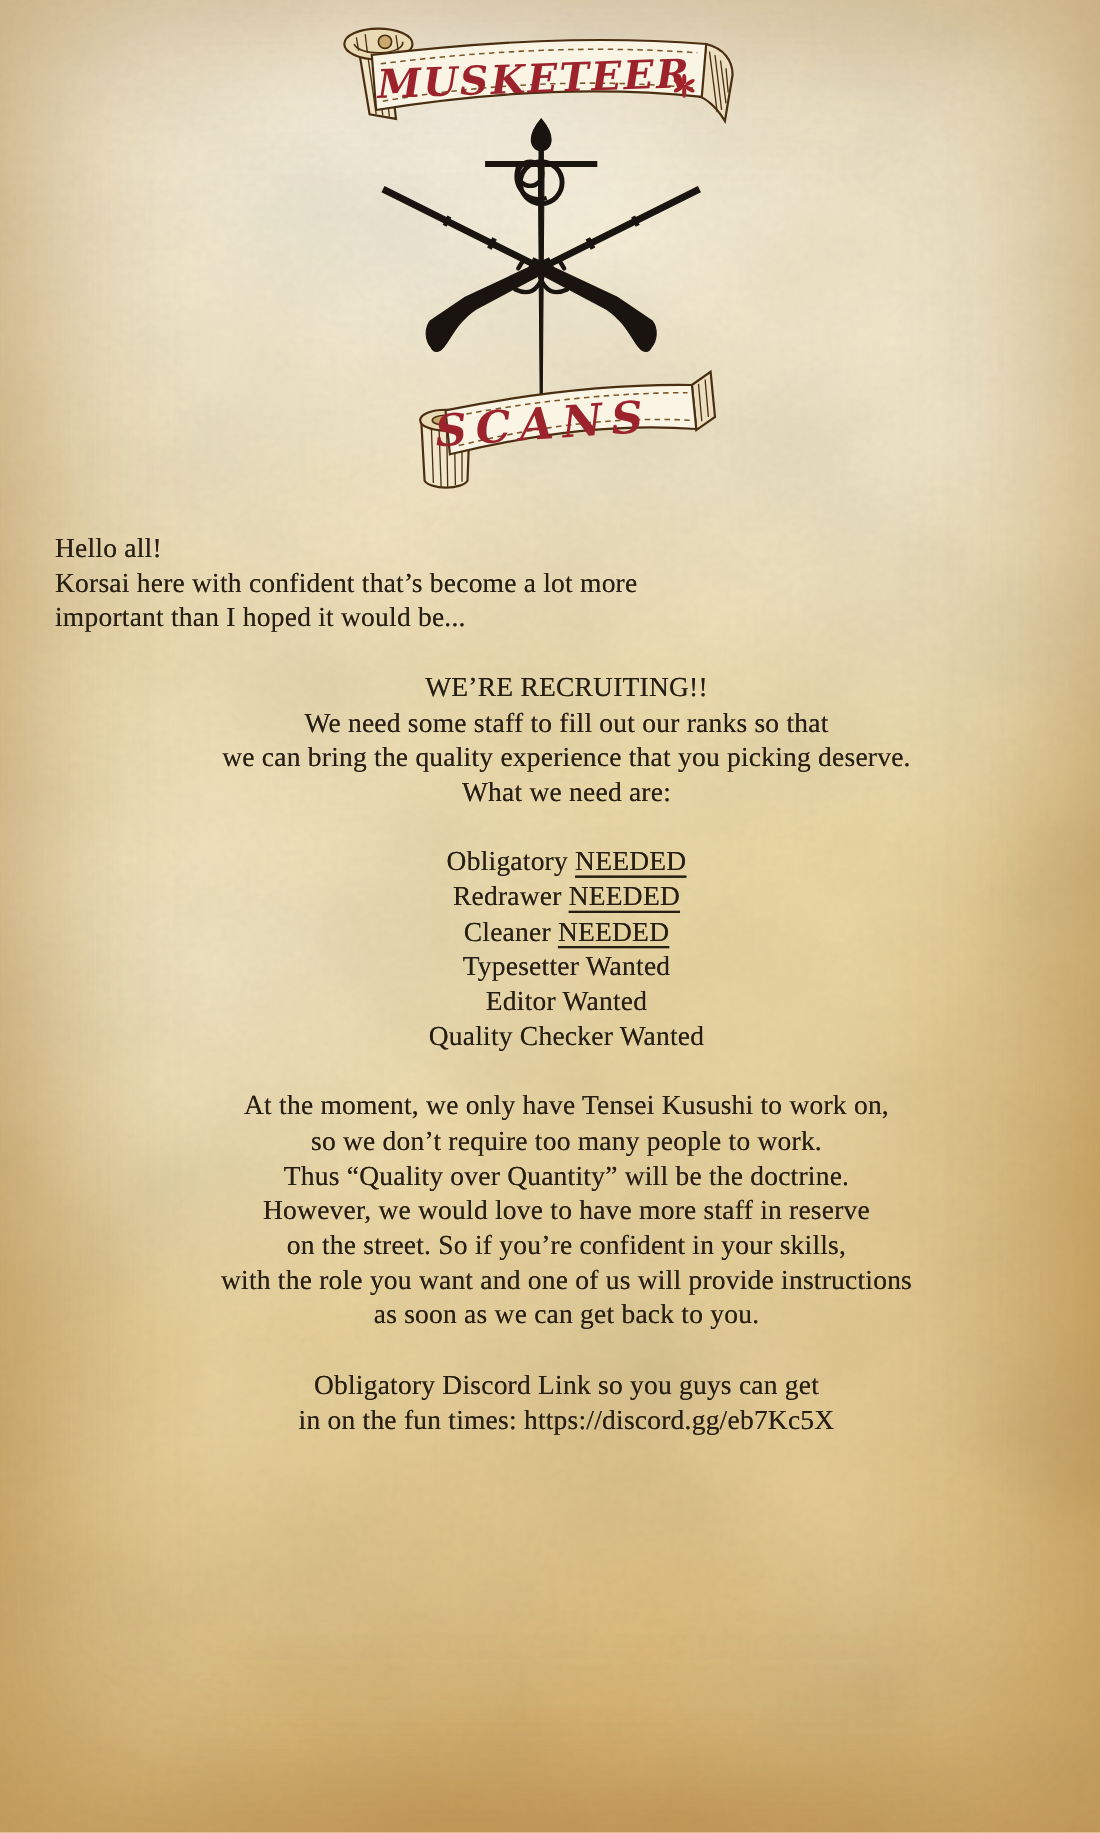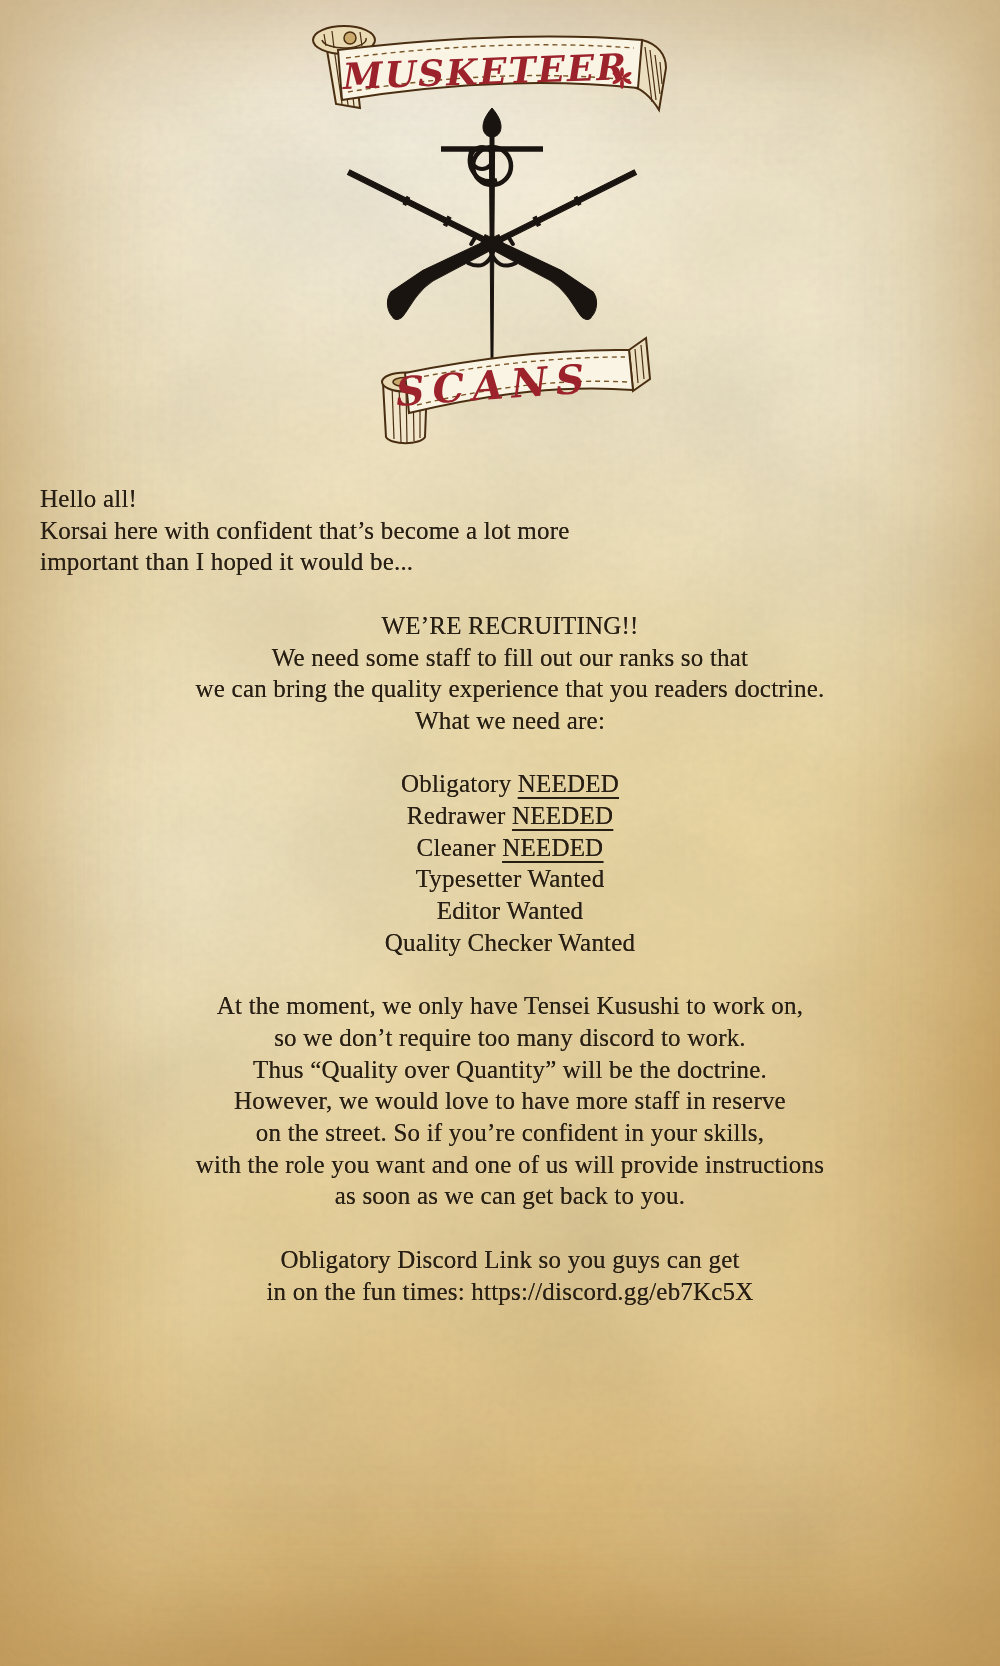--- a/index.html
+++ b/index.html
@@ -21,21 +21,21 @@
   .vignette{position:absolute;inset:0;pointer-events:none;
     box-shadow:inset 0 0 150px 25px rgba(150,100,38,.30), inset 0 -60px 140px rgba(170,118,45,.22);}
   .lsvg{position:absolute;}
   .letter{
     position:absolute;left:40px;top:483px;width:940px;
     font-family:"Liberation Serif","DejaVu Serif",serif;
     font-size:25px;line-height:31.7px;color:#271e14;
     text-shadow:0 0 .5px rgba(40,28,15,.75);
     letter-spacing:.2px;
   }
-  .line{white-space:pre;}
+  .line{white-space:pre;margin-left:10px;}
   .para + .para{margin-top:31.7px;text-align:center;}
   .u{text-decoration:underline;text-decoration-thickness:2px;text-underline-offset:5px;}
   .banner-text{
     font-family:"DejaVu Serif","Liberation Serif",serif;
     font-style:italic;font-weight:bold;fill:#9c222b;
   }
 </style>
 </head>
 <body>
 
@@ -170,36 +170,36 @@
 
     <div class="para">
       <div class="line">Hello all!</div>
       <div class="line">Korsai here with confident that’s become a lot more</div>
       <div class="line">important than I hoped it would be...</div>
     </div>
 
     <div class="para">
       <div class="line">WE’RE RECRUITING!!</div>
       <div class="line">We need some staff to fill out our ranks so that</div>
-      <div class="line">we can bring the quality experience that you readers doctrine.</div>
+      <div class="line">we can bring the quality experience that you picking deserve.</div>
       <div class="line">What we need are:</div>
     </div>
 
     <div class="para">
       <div class="line"><span>Obligatory</span> <span class="u">NEEDED</span></div>
       <div class="line"><span>Redrawer</span> <span class="u">NEEDED</span></div>
       <div class="line"><span>Cleaner</span> <span class="u">NEEDED</span></div>
       <div class="line"><span>Typesetter</span> <span>Wanted</span></div>
       <div class="line"><span>Editor</span> <span>Wanted</span></div>
       <div class="line"><span>Quality Checker</span> <span>Wanted</span></div>
     </div>
 
     <div class="para">
       <div class="line">At the moment, we only have Tensei Kusushi to work on,</div>
-      <div class="line">so we don’t require too many discord to work.</div>
+      <div class="line">so we don’t require too many people to work.</div>
       <div class="line">Thus “Quality over Quantity” will be the doctrine.</div>
       <div class="line">However, we would love to have more staff in reserve</div>
       <div class="line">on the street. So if you’re confident in your skills,</div>
       <div class="line">with the role you want and one of us will provide instructions</div>
       <div class="line">as soon as we can get back to you.</div>
     </div>
 
 
     <div class="para">
       <div class="line">Obligatory Discord Link so you guys can get</div>

